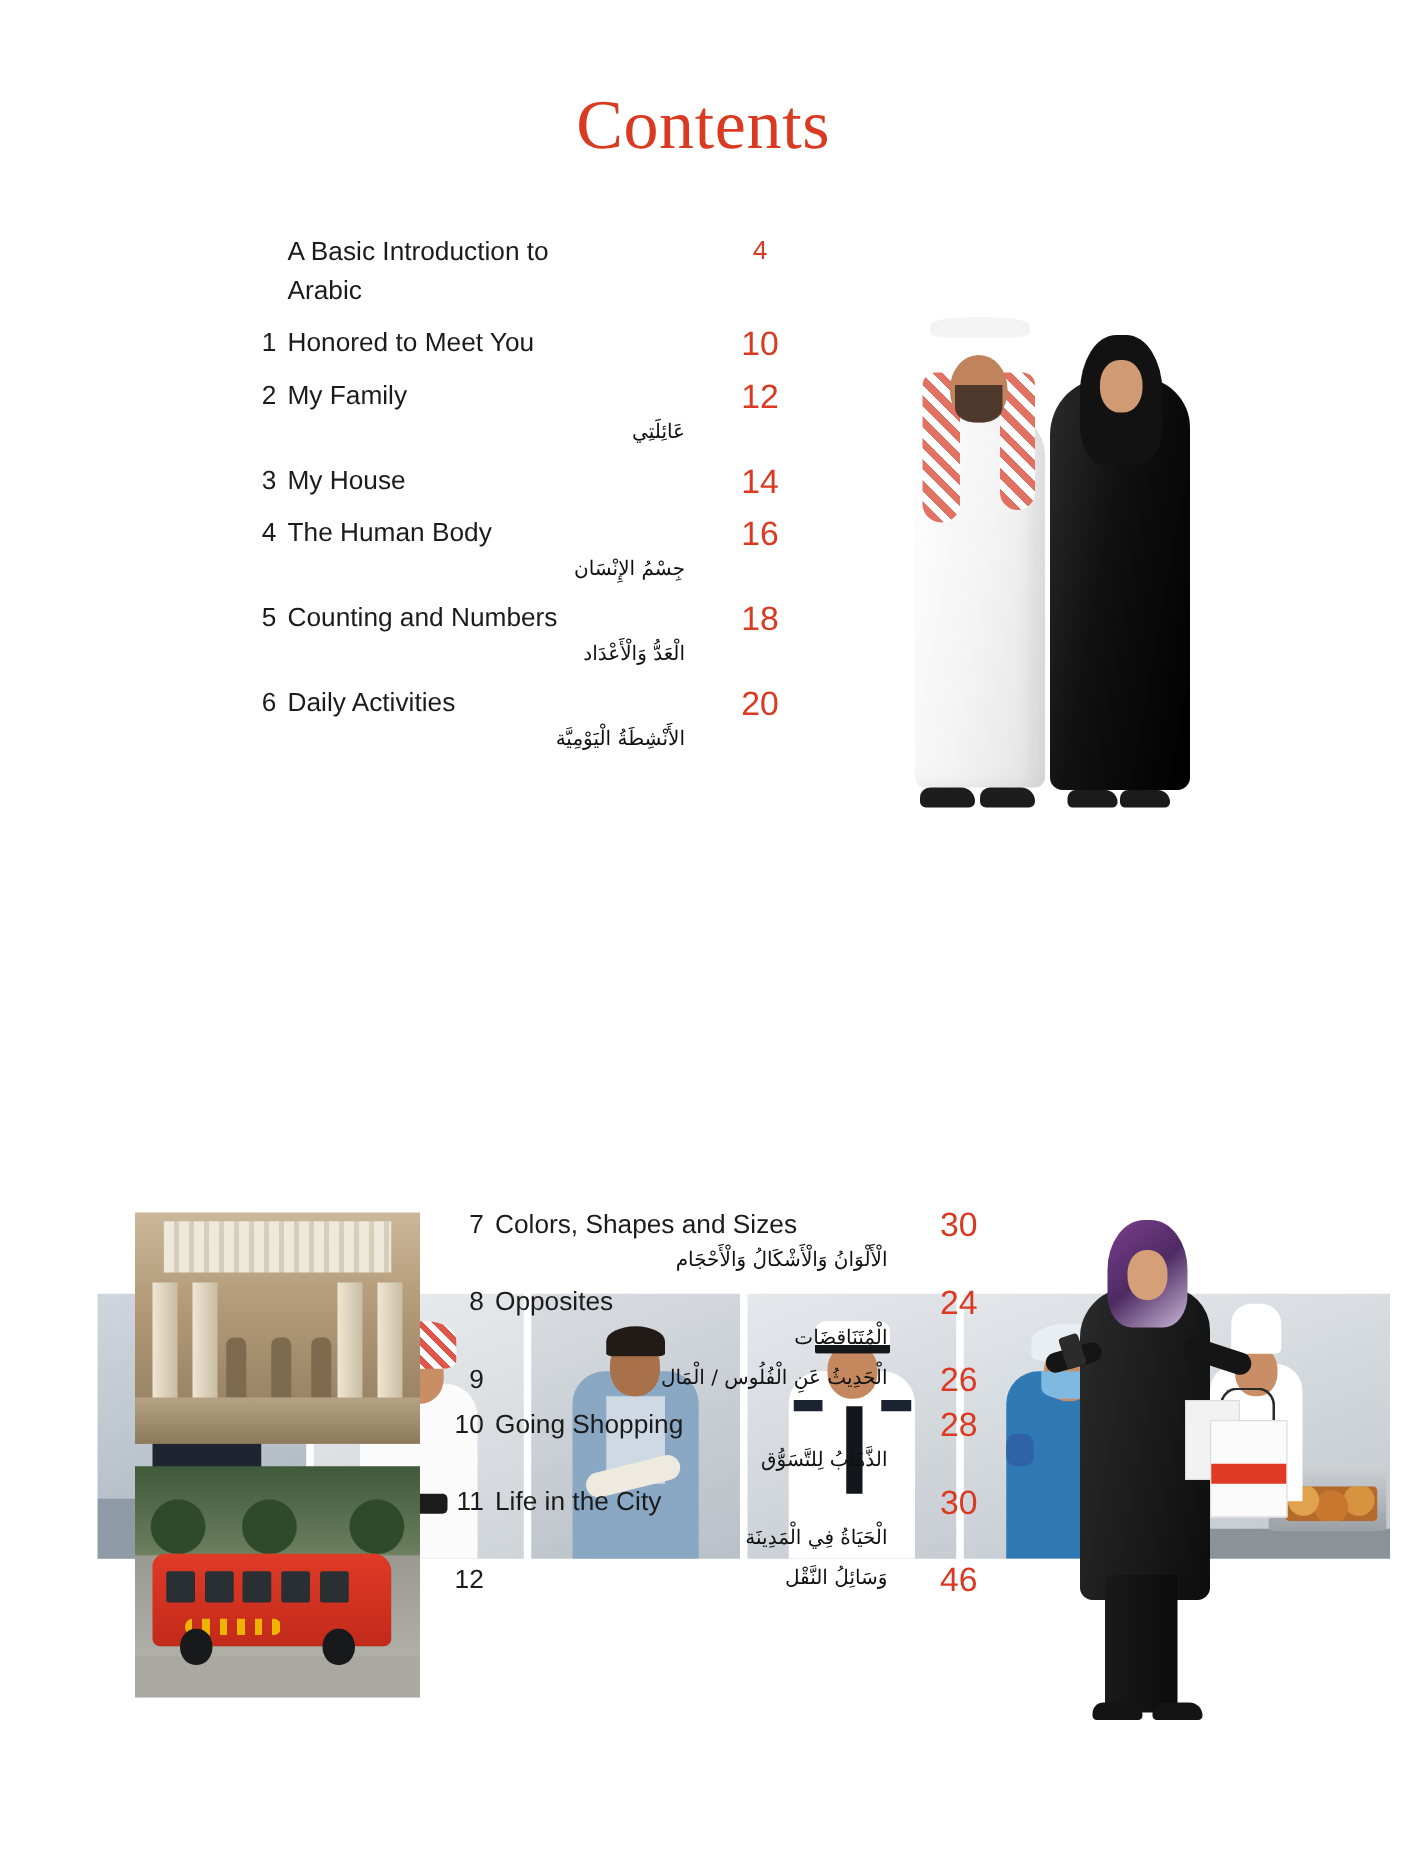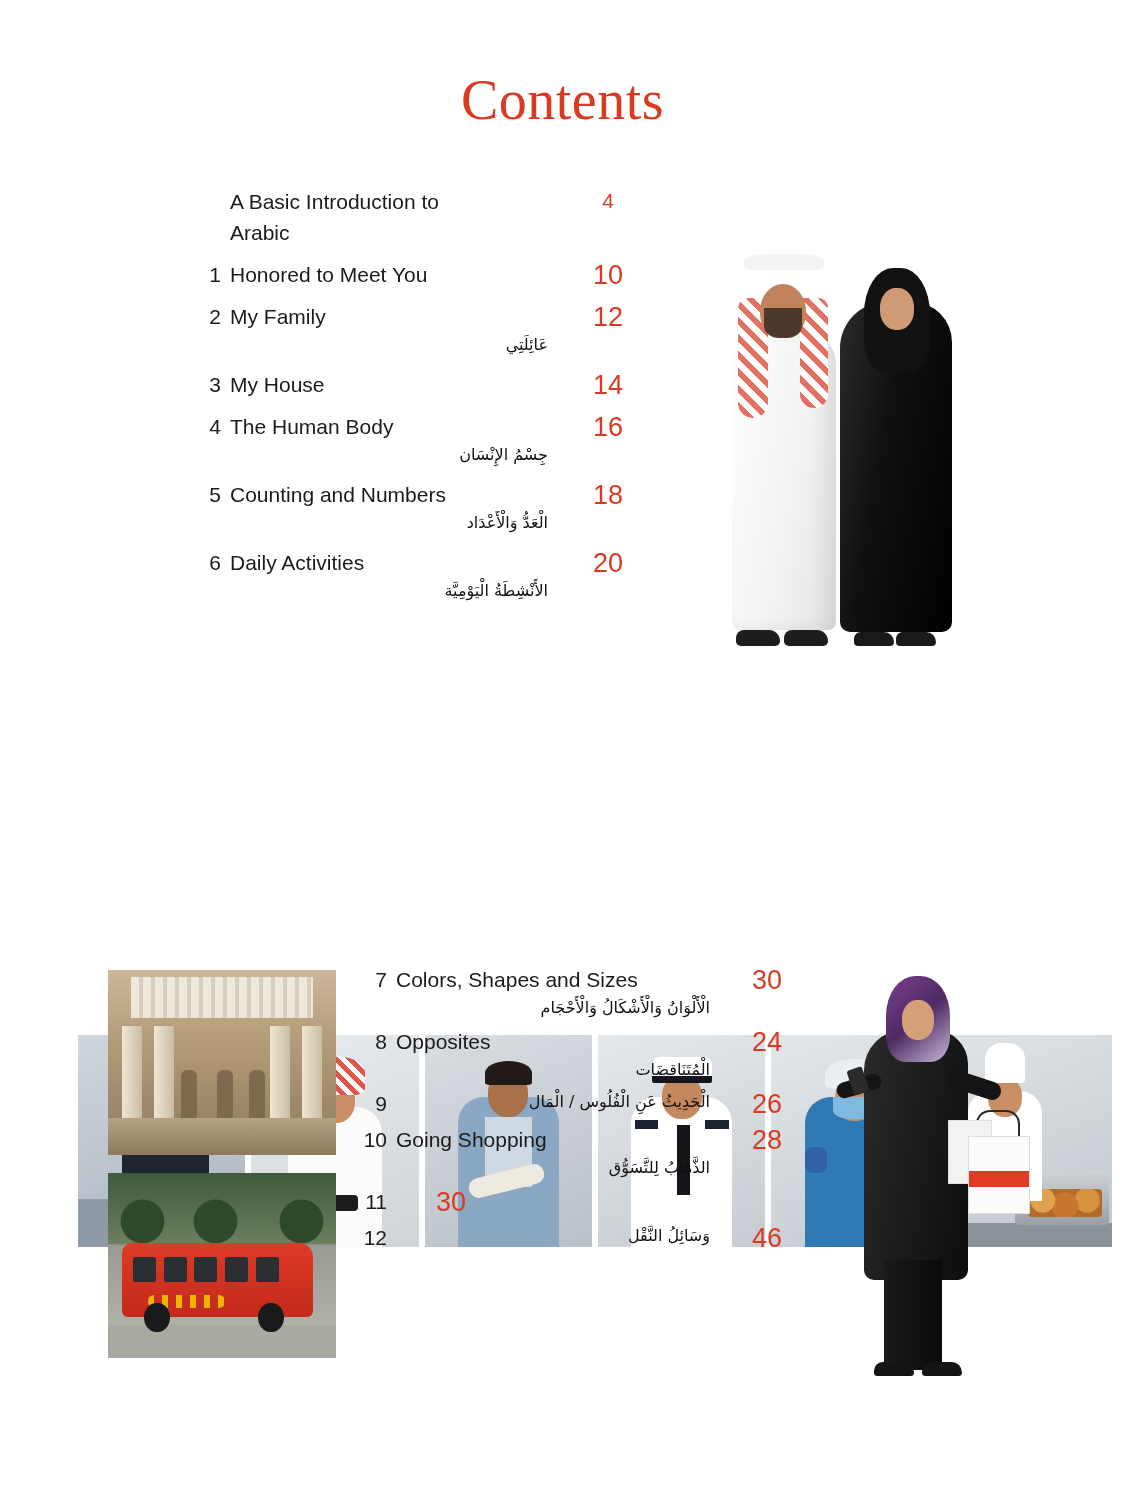--- a/index.html
+++ b/index.html
@@ -498,20 +498,24 @@
       <div class="num-col">10</div>
       <div class="title-col">
         <div class="en">Going Shopping</div>
         <div class="ar">الذَّهَابُ لِلتَّسَوُّق</div>
       </div>
       <div class="pg-col">28</div>
     </div>
 
     <div class="toc-row">
       <div class="num-col">11</div>
+      <div class="title-col">
+        <div class="en">Life in the City</div>
+        <div class="ar">الْحَيَاةُ فِي الْمَدِينَة</div>
+      </div>
       <div class="pg-col">30</div>
     </div>
 
     <div class="toc-row">
       <div class="num-col">12</div>
       <div class="title-col">
         <div class="ar">وَسَائِلُ النَّقْل</div>
       </div>
       <div class="pg-col">46</div>
     </div>

